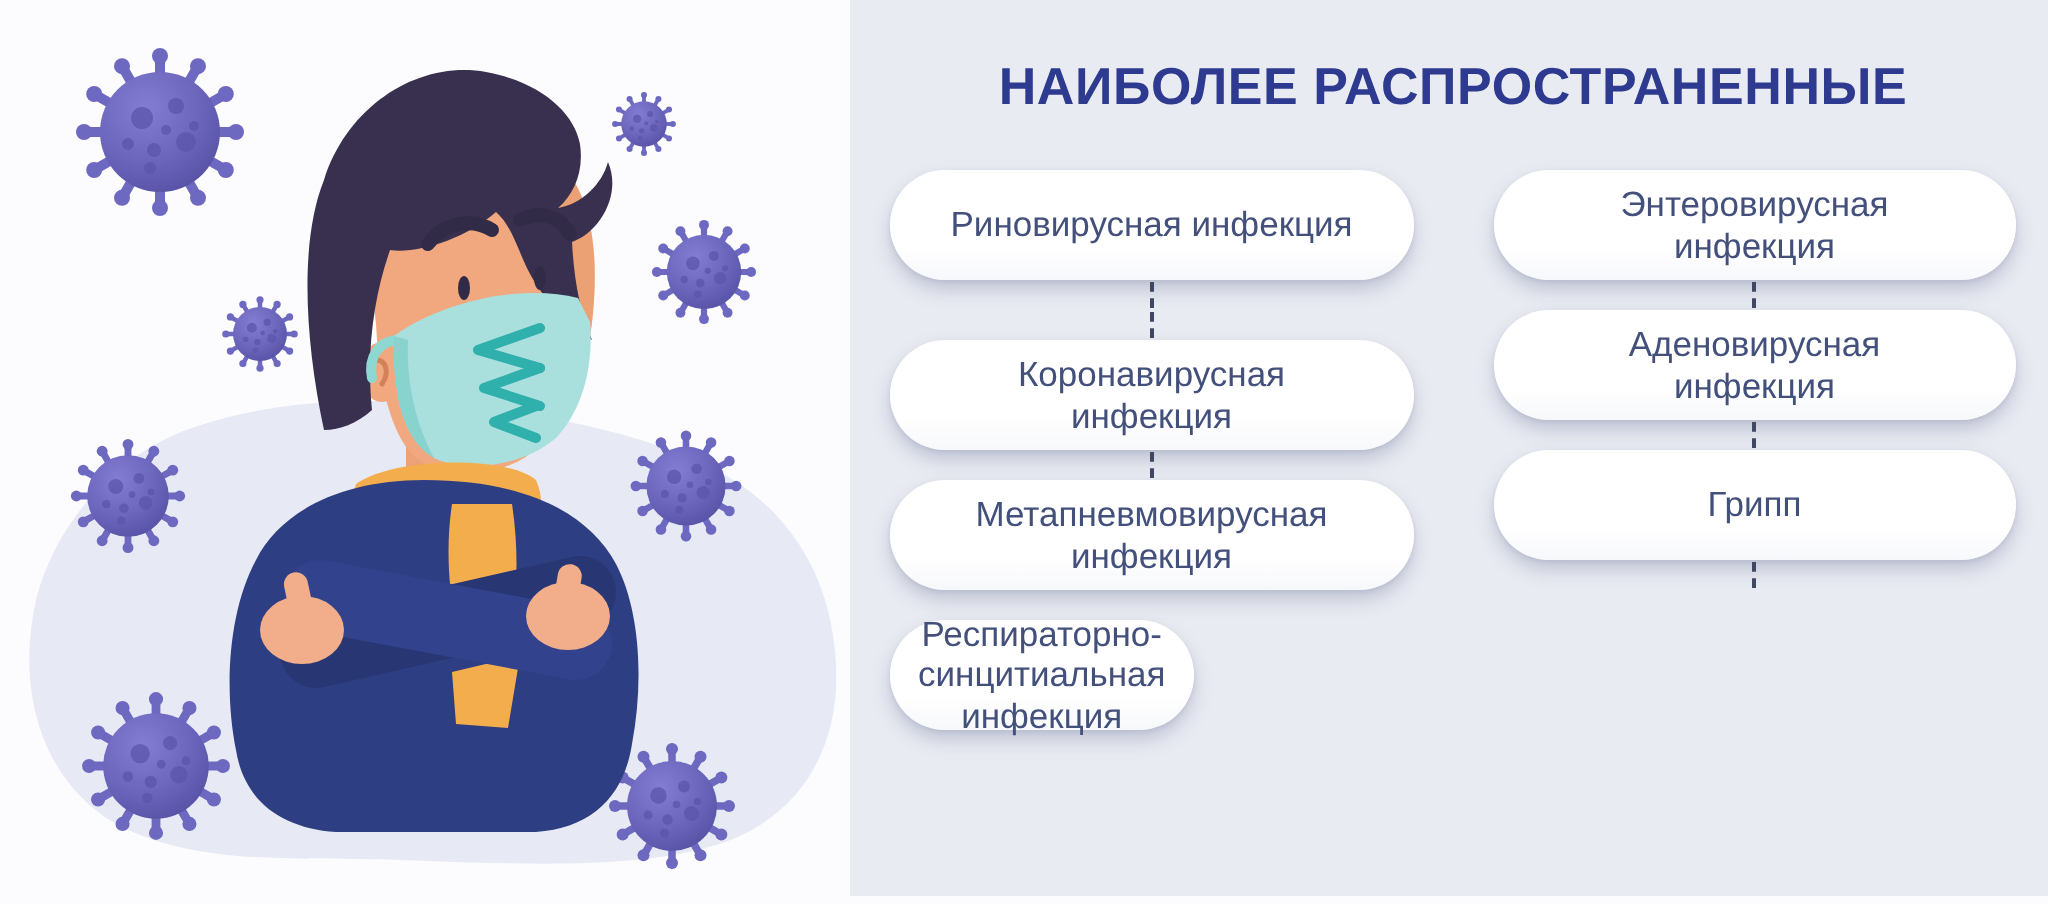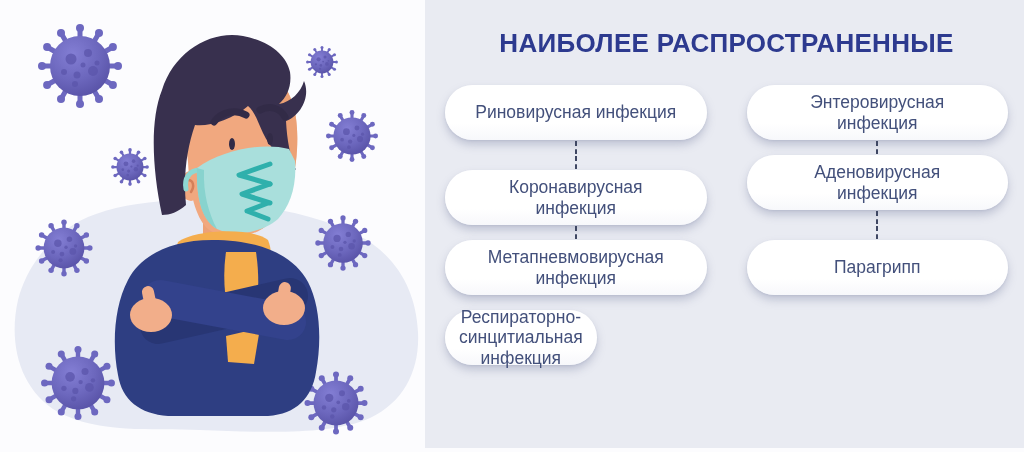--- a/index.html
+++ b/index.html
@@ -187,24 +187,24 @@
         <div class="pill">Энтеровирусная
 инфекция</div>
         <div class="connector">
             <i></i>
           </div>
         <div class="pill">Аденовирусная
 инфекция</div>
         <div class="connector">
             <i></i>
           </div>
-        <div class="connector">
-            <i></i>
-          </div>
-        <div class="pill">Парагрипп</div>
+        <div class="pill">Грипп</div>
+        <div class="connector">
+            <i></i>
+          </div>
       </div>
     </div>
 
     <div class="bottom-row">
       <div class="pill">Респираторно-синцитиальная
 инфекция</div>
     </div>
   </div>
 </div>
 

